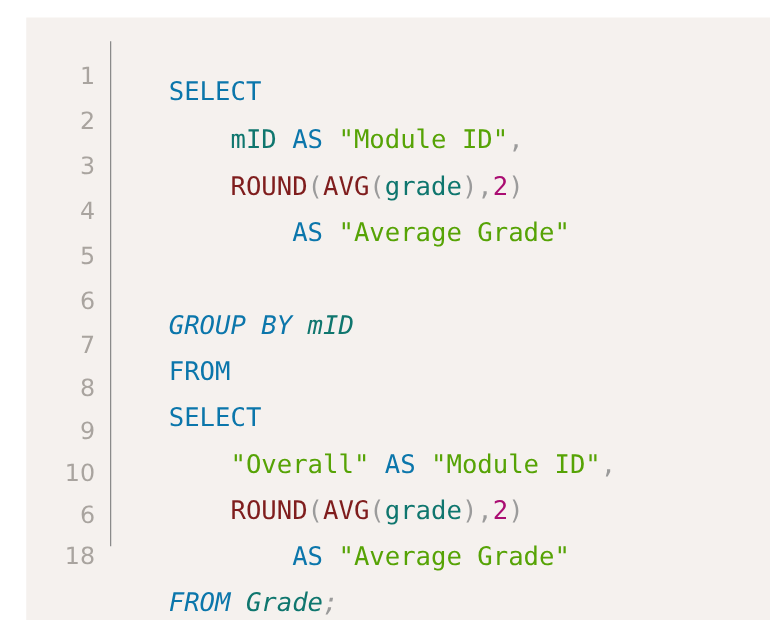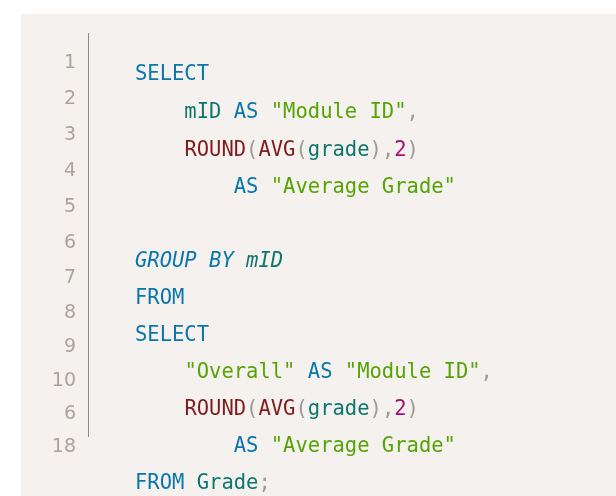--- a/index.html
+++ b/index.html
@@ -106,16 +106,16 @@
       <div class="cl" style="top: 34px;"><span class="tok-kw">SELECT</span></div>
       <div class="cl" style="top: 72px;"><span class="tok-name">    mID </span><span class="tok-kw">AS</span><span class="tok-name"> </span><span class="tok-str">"Module ID"</span><span class="tok-pun">,</span></div>
       <div class="cl" style="top: 110px;"><span class="tok-name">    </span><span class="tok-fn">ROUND</span><span class="tok-pun">(</span><span class="tok-fn">AVG</span><span class="tok-pun">(</span><span class="tok-name">grade</span><span class="tok-pun">)</span><span class="tok-pun">,</span><span class="tok-num">2</span><span class="tok-pun">)</span></div>
       <div class="cl" style="top: 147px;"><span class="tok-name">        </span><span class="tok-kw">AS</span><span class="tok-name"> </span><span class="tok-str">"Average Grade"</span></div>
       <div class="cl" style="top: 221px; font-style: italic;"><span class="tok-kw">GROUP BY</span><span class="tok-name"> mID</span></div>
       <div class="cl" style="top: 258px;"><span class="tok-kw">FROM</span></div>
       <div class="cl" style="top: 295px;"><span class="tok-kw">SELECT</span></div>
       <div class="cl" style="top: 332px;"><span class="tok-name">    </span><span class="tok-str">"Overall"</span><span class="tok-name"> </span><span class="tok-kw">AS</span><span class="tok-name"> </span><span class="tok-str">"Module ID"</span><span class="tok-pun">,</span></div>
       <div class="cl" style="top: 369px;"><span class="tok-name">    </span><span class="tok-fn">ROUND</span><span class="tok-pun">(</span><span class="tok-fn">AVG</span><span class="tok-pun">(</span><span class="tok-name">grade</span><span class="tok-pun">)</span><span class="tok-pun">,</span><span class="tok-num">2</span><span class="tok-pun">)</span></div>
       <div class="cl" style="top: 406px;"><span class="tok-name">        </span><span class="tok-kw">AS</span><span class="tok-name"> </span><span class="tok-str">"Average Grade"</span></div>
-      <div class="cl" style="top: 443px;"><span class="tok-kw">FROM</span><span class="tok-name"> Grade</span><span class="tok-pun">;</span></div>
+      <div class="cl" style="top: 443px; font-style: italic;"><span class="tok-kw">FROM</span><span class="tok-name"> Grade</span><span class="tok-pun">;</span></div>
     </div>
 
 </div>
 
 </body></html>

